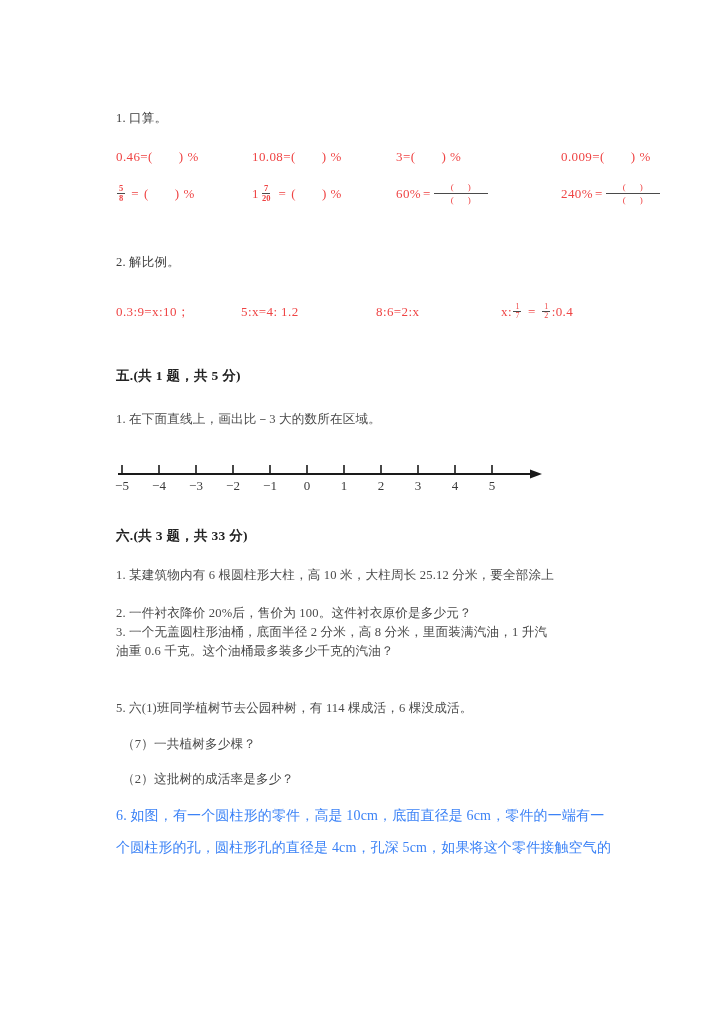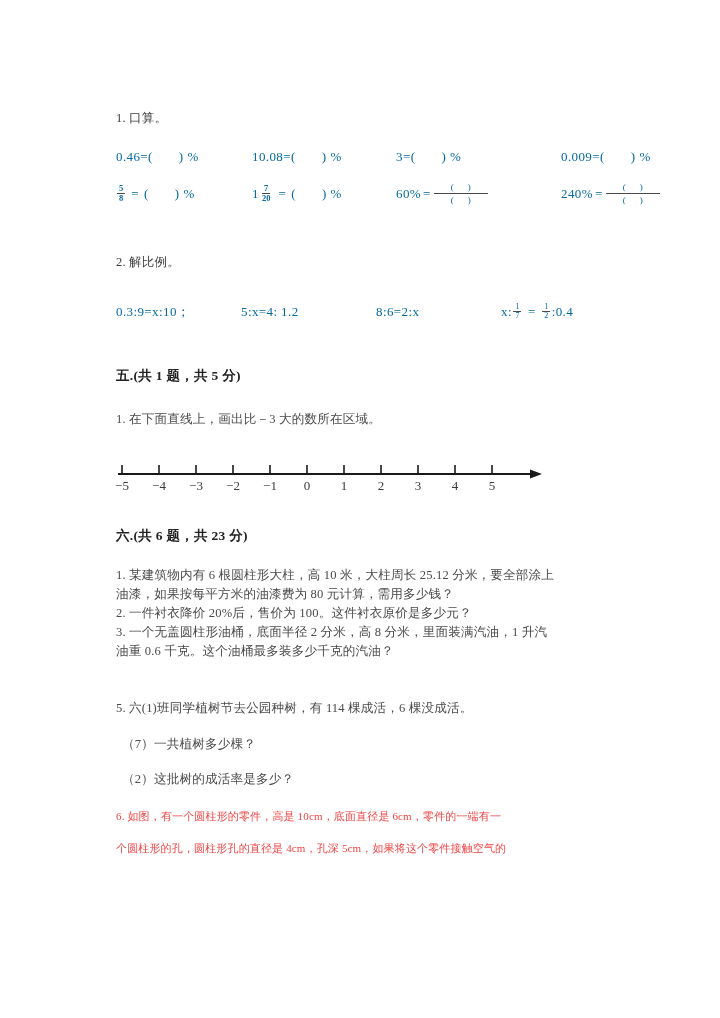--- a/index.html
+++ b/index.html
@@ -43,33 +43,33 @@
   }
 
   .body-text {
     font-size: 12.6px;
     color: #4a4a4a;
     line-height: 19px;
     letter-spacing: 0.15px;
   }
 
   .body-text-wide {
-    font-size: 11px;
-    color: #ef4444;
+    font-size: 14px;
+    color: #3b82f6;
     line-height: 32px;
     letter-spacing: 0.15px;
   }
 
   
   .calc-row {
     position: absolute;
     display: flex;
     align-items: center;
     font-size: 13px;
-    color: #0369a1;
+    color: #ef4444;
     white-space: nowrap;
     justify-content: space-between;
   }
   .calc-item {
     display: flex;
     align-items: center;
     white-space: nowrap;
   }
   .calc-item .txt { letter-spacing: 0.4px; }
   .paren-gap { display: inline-block; width: 26px; }
@@ -308,25 +308,24 @@
       <span class="numline-label" style="left:154px;">−1</span>
       <span class="numline-label" style="left:191px;">0</span>
       <span class="numline-label" style="left:228px;">1</span>
       <span class="numline-label" style="left:265px;">2</span>
       <span class="numline-label" style="left:302px;">3</span>
       <span class="numline-label" style="left:339px;">4</span>
       <span class="numline-label" style="left:376px;">5</span>
     </div>
   </div>
 
-  <div class="abs section-head" style="left:112px; top:505px;">六.(共 6 题，共 23 分)</div>
+  <div class="abs section-head" style="left:112px; top:505px;">六.(共 3 题，共 33 分)</div>
 
   <div class="abs body-text" style="left:112px; top:544px; width:520px;">
     <div>1. 某建筑物内有 6 根圆柱形大柱，高 10 米，大柱周长 25.12 分米，要全部涂上</div>
-    <div>油漆，如果按每平方米的油漆费为 80 元计算，需用多少钱？</div>
   </div>
 
   <div class="abs body-text" style="left:112px; top:582px; width:520px;">
     <div>2. 一件衬衣降价 20%后，售价为 100。这件衬衣原价是多少元？</div>
   </div>
 
   <div class="abs body-text" style="left:112px; top:601px; width:520px;">
     <div>3. 一个无盖圆柱形油桶，底面半径 2 分米，高 8 分米，里面装满汽油，1 升汽</div>
     <div>油重 0.6 千克。这个油桶最多装多少千克的汽油？</div>
   </div>

